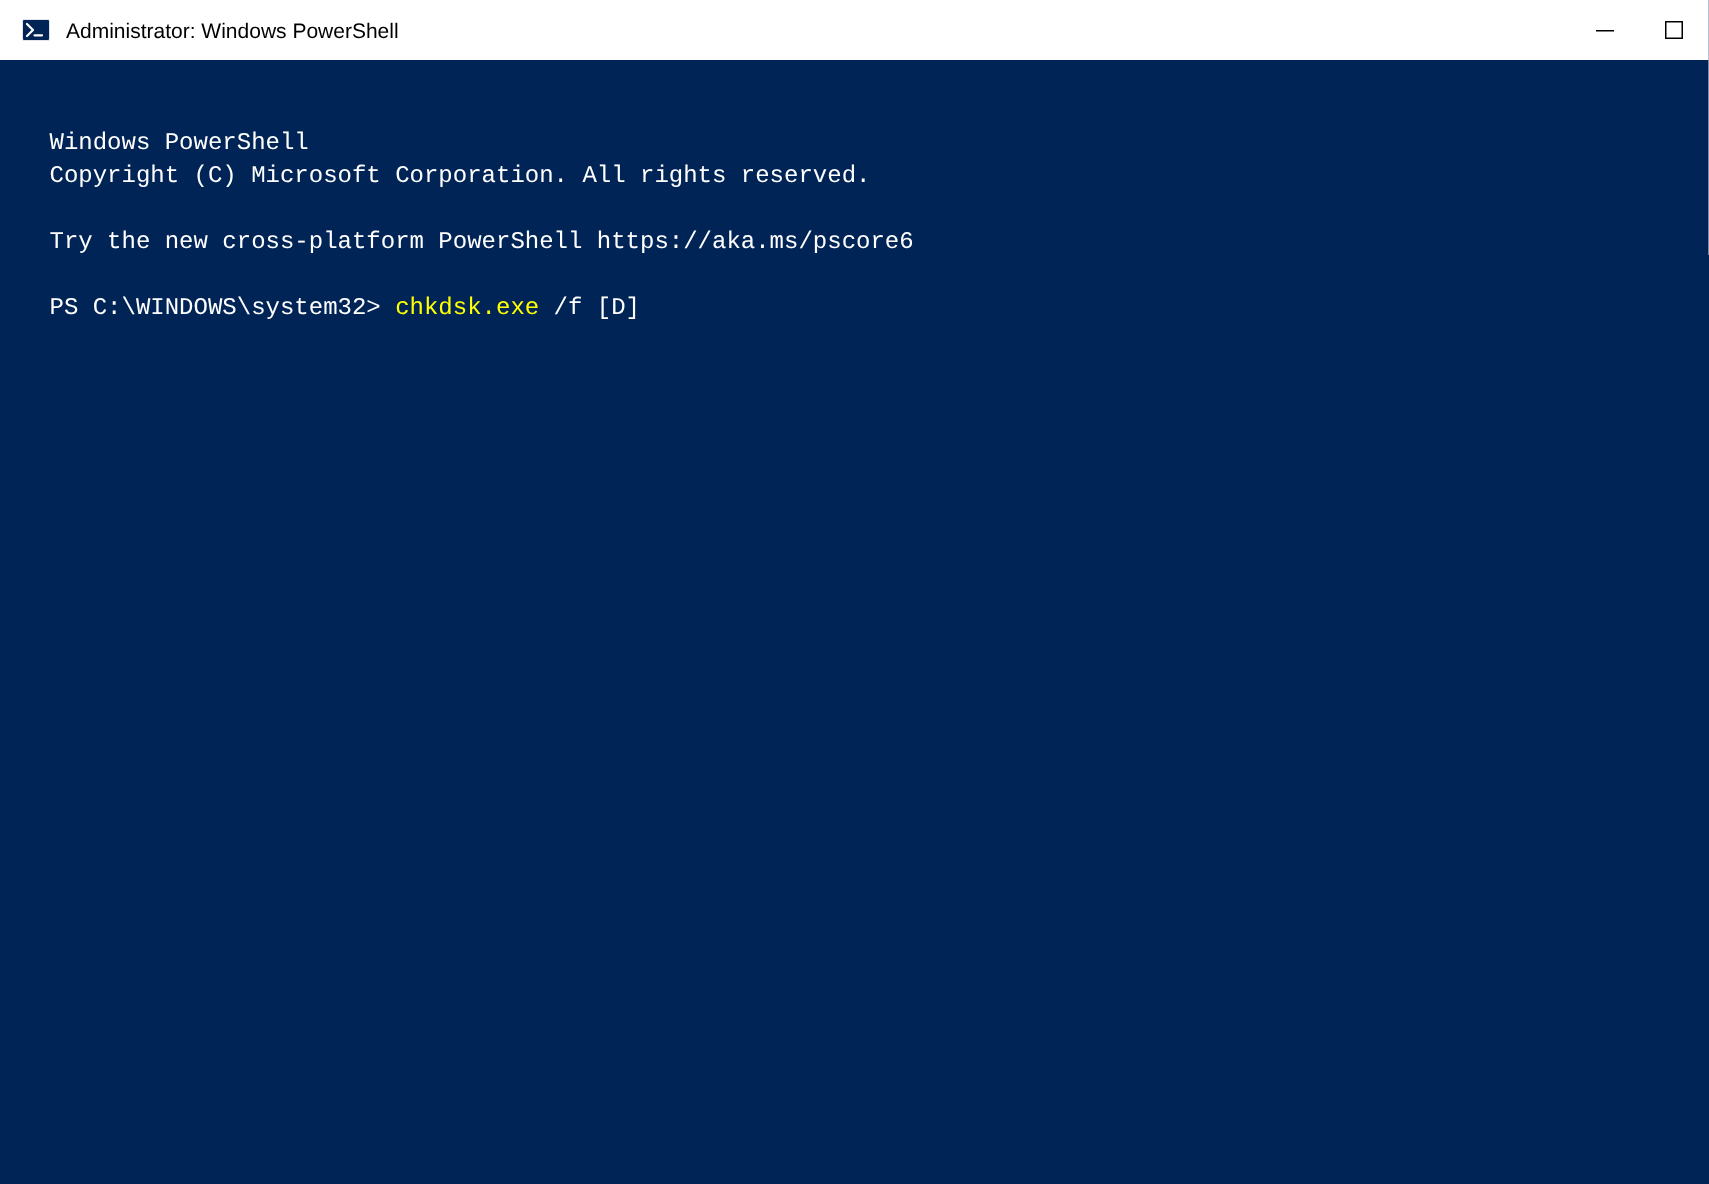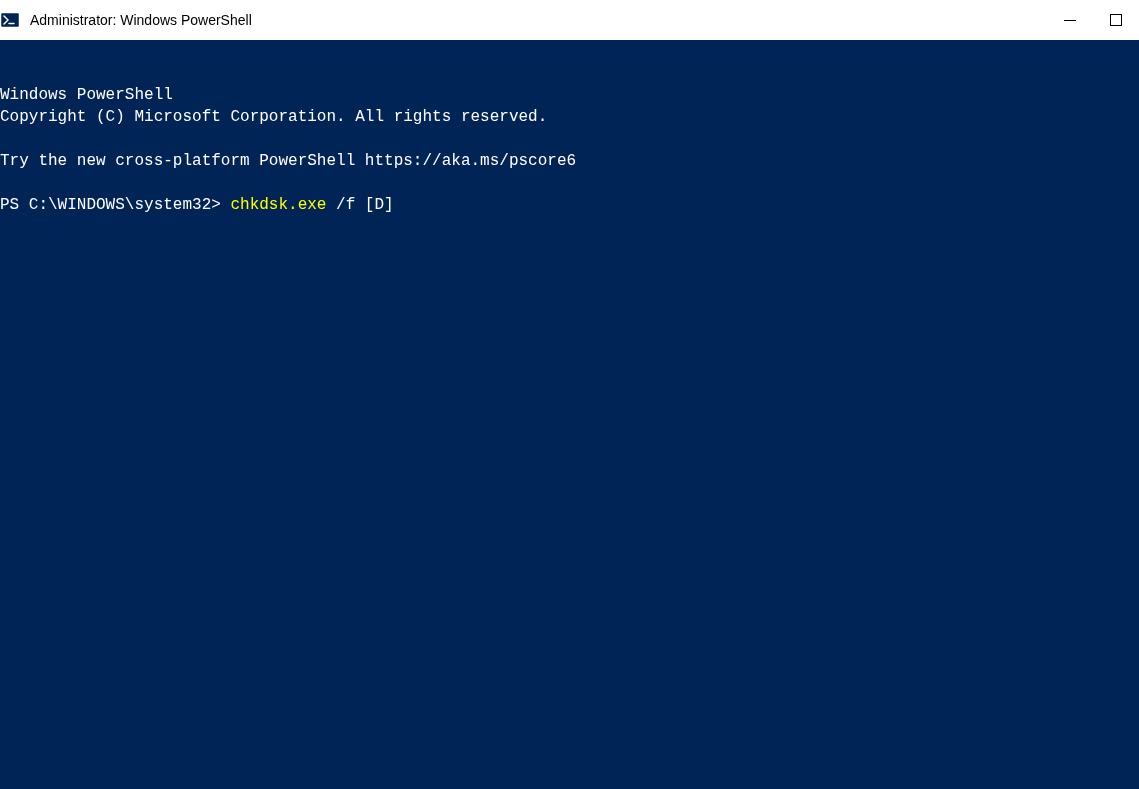--- a/index.html
+++ b/index.html
@@ -19,21 +19,21 @@
       height: 100%;
       display: flex;
       flex-direction: column;
       background: #ffffff;
     }
     .titlebar {
       height: 40px;
       background: #ffffff;
       display: flex;
       align-items: center;
-      padding-left: 0;
+      padding-left: 14px;
       position: relative;
     }
     .app-icon {
       width: 20px;
       height: 20px;
       margin-right: 10px;
       display: flex;
       align-items: center;
       justify-content: center;
     }
@@ -78,20 +78,21 @@
       color: #ffffff;
       font-family: Consolas, "Courier New", monospace;
       font-size: 16px;
       line-height: 22px;
       padding: 0;
       overflow: hidden;
       white-space: pre;
     }
     .terminal-content {
       padding: 0;
+      margin-left: 33px;
     }
     .line {
       white-space: pre;
     }
     .cmd-yellow {
       color: #ffff00;
     }
     .cmd-white {
       color: #ffffff;
     }

